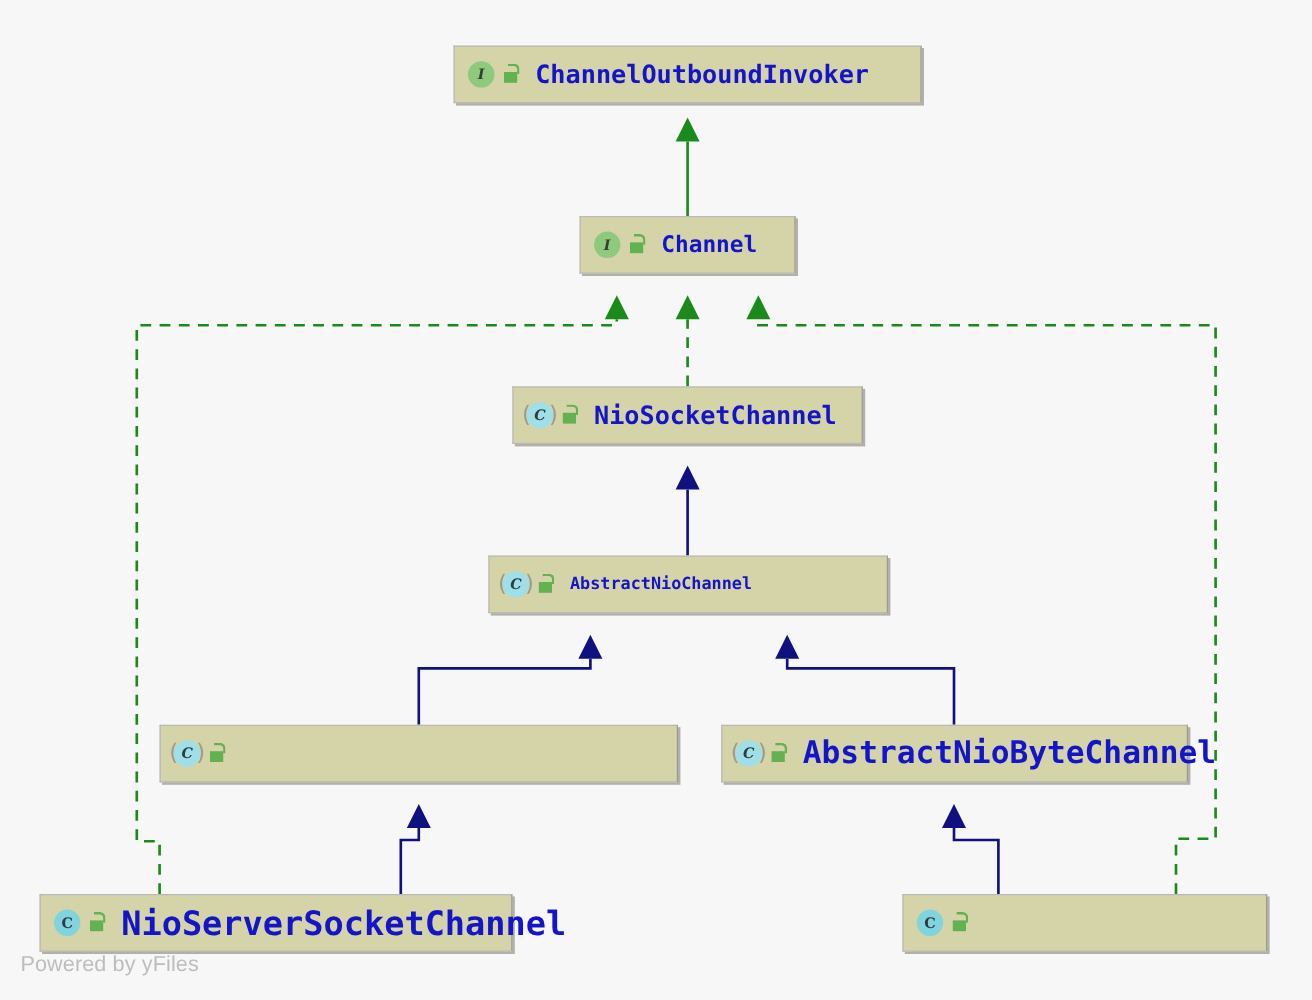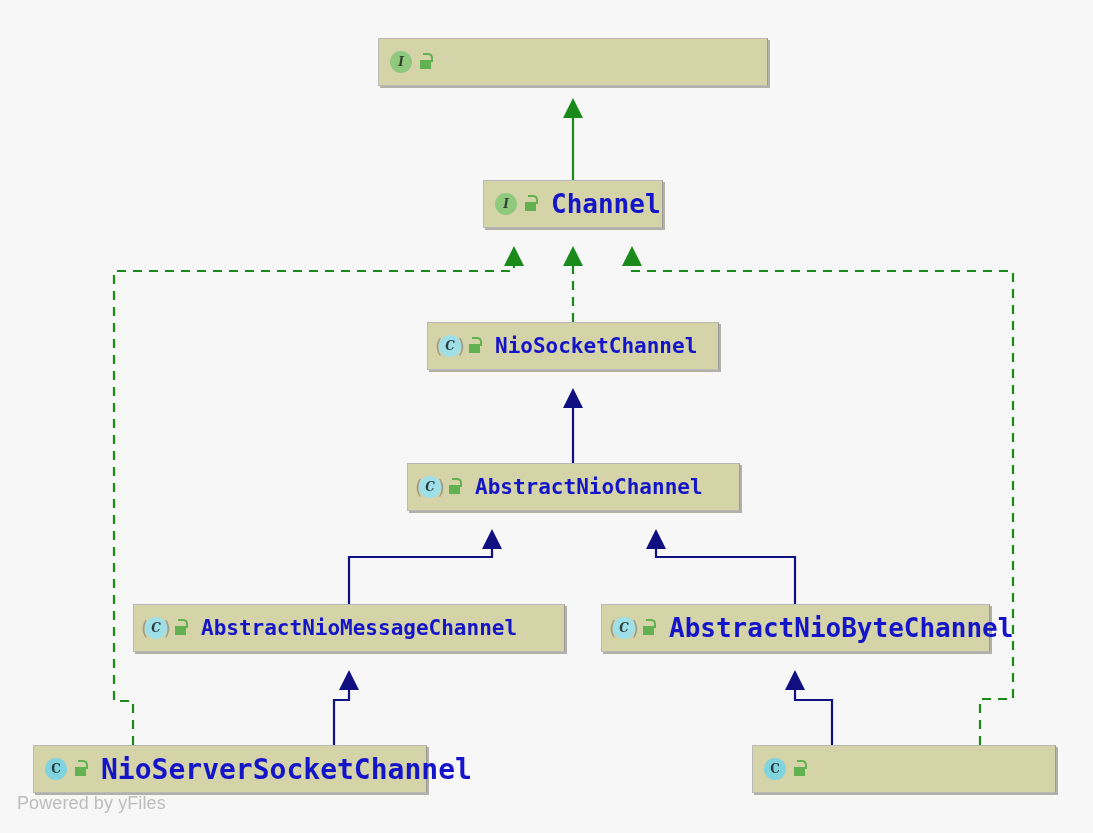--- a/index.html
+++ b/index.html
@@ -160,32 +160,33 @@
   <div id="node-layer">
       <div class="node" style="left: 378px; top: 38px; width: 390px; height: 48px;">
         <div class="node-inner">
           <span class="type-icon iface">
             <span class="disc">I</span>
           </span>
           <span class="lock-icon">
             <span class="shackle"></span>
             <span class="body"></span>
           </span>
+          <span class="node-label" style="font-size:21px">ChannelOutboundInvoker</span>
         </div>
       </div>
       <div class="node" style="left: 483px; top: 180px; width: 180px; height: 48px;">
         <div class="node-inner">
           <span class="type-icon iface">
             <span class="disc">I</span>
           </span>
           <span class="lock-icon">
             <span class="shackle"></span>
             <span class="body"></span>
           </span>
-          <span class="node-label" style="font-size:26px">Channel</span>
+          <span class="node-label" style="font-size:19px">Channel</span>
         </div>
       </div>
       <div class="node" style="left: 427px; top: 322px; width: 292px; height: 48px;">
         <div class="node-inner">
           <span class="type-icon abs">
             <span class="paren l">(</span>
             <span class="disc">C</span>
             <span class="paren r">)</span>
           </span>
           <span class="lock-icon">
@@ -199,35 +200,34 @@
         <div class="node-inner">
           <span class="type-icon abs">
             <span class="paren l">(</span>
             <span class="disc">C</span>
             <span class="paren r">)</span>
           </span>
           <span class="lock-icon">
             <span class="shackle"></span>
             <span class="body"></span>
           </span>
-          <span class="node-label" style="font-size:21px">AbstractNioChannel</span>
+          <span class="node-label" style="font-size:14px">AbstractNioChannel</span>
         </div>
       </div>
       <div class="node" style="left: 133px; top: 604px; width: 432px; height: 48px;">
         <div class="node-inner">
           <span class="type-icon abs">
             <span class="paren l">(</span>
             <span class="disc">C</span>
             <span class="paren r">)</span>
           </span>
           <span class="lock-icon">
             <span class="shackle"></span>
             <span class="body"></span>
           </span>
-          <span class="node-label" style="font-size:21px">AbstractNioMessageChannel</span>
         </div>
       </div>
       <div class="node" style="left: 601px; top: 604px; width: 389px; height: 48px;">
         <div class="node-inner">
           <span class="type-icon abs">
             <span class="paren l">(</span>
             <span class="disc">C</span>
             <span class="paren r">)</span>
           </span>
           <span class="lock-icon">

